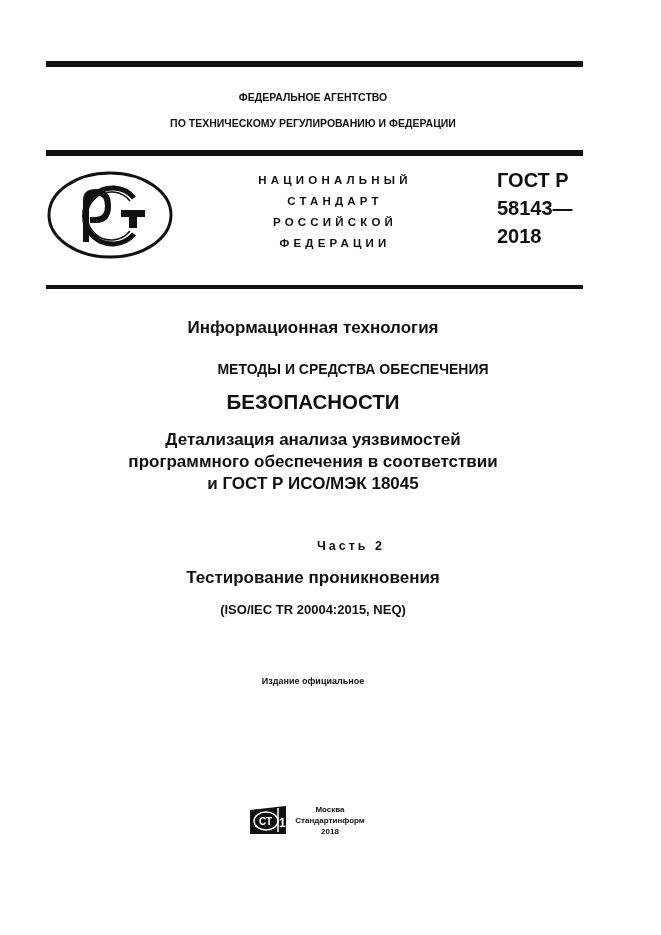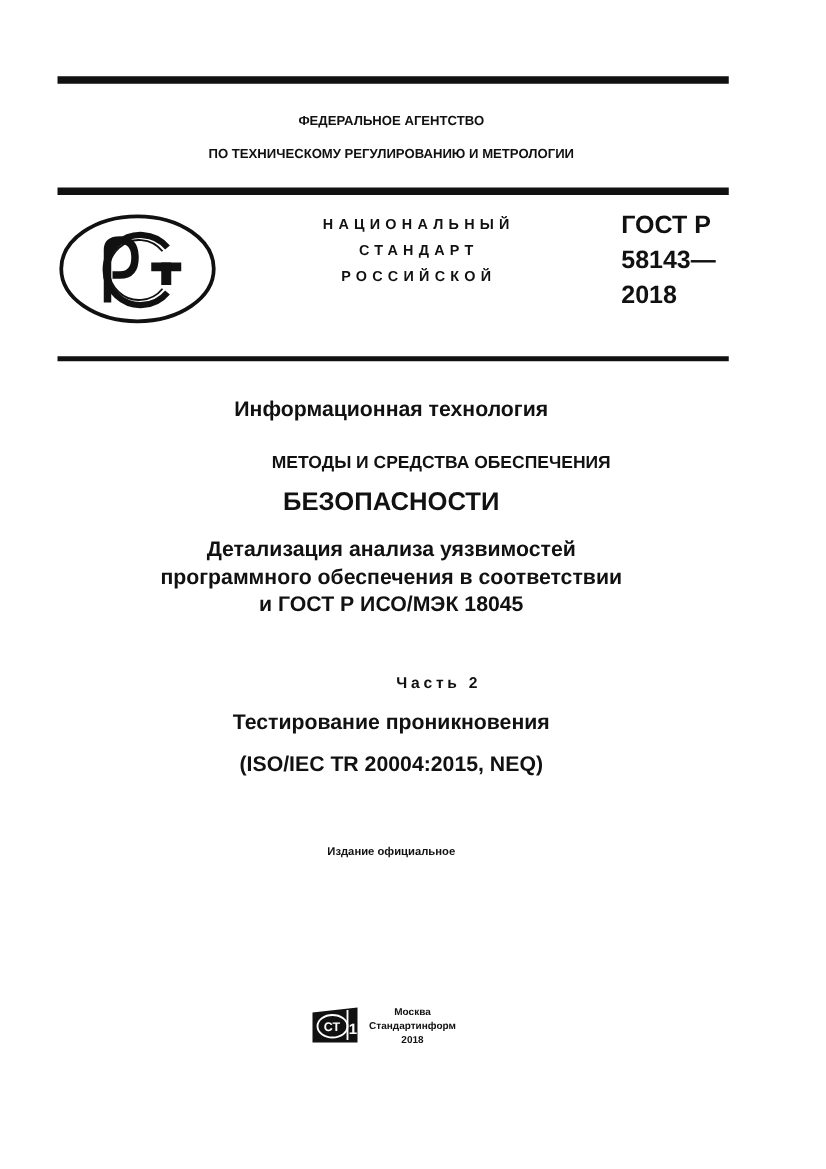--- a/index.html
+++ b/index.html
@@ -16,21 +16,21 @@
   .pub-logo { position: absolute; left: 248px; top: 804px; }
   .pub-text { position: absolute; left: 290px; top: 804px; width: 80px; text-align: center;
               font-size: 8px; font-weight: bold; line-height: 11px; }
 </style>
 </head>
 <body>
 
 <div class="rule" style="top:61px;height:6px;"></div>
 
 <div class="center agency" style="top:91px;">ФЕДЕРАЛЬНОЕ АГЕНТСТВО</div>
-<div class="center agency" style="top:117px;">ПО ТЕХНИЧЕСКОМУ РЕГУЛИРОВАНИЮ И МЕТРОЛОГИИ</div>
+<div class="center agency" style="top:117px;">ПО ТЕХНИЧЕСКОМУ РЕГУЛИРОВАНИЮ И ФЕДЕРАЦИИ</div>
 
 <div class="rule" style="top:150px;height:6px;"></div>
 
 <div class="logo">
   <svg width="128" height="90" viewBox="0 0 128 90">
     <ellipse cx="64" cy="45" rx="61" ry="42" fill="none" stroke="#111" stroke-width="3"></ellipse>
 
     <path d="M88 28 A 28 28 0 1 0 88 64" fill="none" stroke="#111" stroke-width="5"></path>
     <path d="M84 31 A 24 24 0 1 0 84 61" fill="none" stroke="#111" stroke-width="1.5"></path>
 
@@ -38,20 +38,21 @@
 
     <rect x="75" y="40" width="24" height="7" fill="#111"></rect>
     <rect x="83" y="40" width="8" height="18" fill="#111"></rect>
   </svg>
 </div>
 
 <div class="natstd" style="top:170px;">
   <div>НАЦИОНАЛЬНЫЙ</div>
   <div>СТАНДАРТ</div>
   <div>РОССИЙСКОЙ</div>
+  <div>ФЕДЕРАЦИИ</div>
 </div>
 
 <div class="gost" style="top:166px;">
   <div>ГОСТ Р</div>
   <div>58143—</div>
   <div>2018</div>
 </div>
 
 <div class="rule" style="top:285px;height:4px;"></div>
 
@@ -60,21 +61,21 @@
 <div class="center b" style="top:390px;font-size:20.5px;">БЕЗОПАСНОСТИ</div>
 
 <div class="center b" style="top:429px;font-size:17px;line-height:22px;">
   <div>Детализация анализа уязвимостей</div>
   <div>программного обеспечения в соответствии</div>
   <div>и ГОСТ Р ИСО/МЭК 18045</div>
 </div>
 
 <div class="center b" style="top:539px;font-size:12.5px;letter-spacing:3px;padding-left:38px;">Часть 2</div>
 <div class="center b" style="top:568px;font-size:17px;">Тестирование проникновения</div>
-<div class="center b" style="top:602px;font-size:17px;">(ISO/IEC TR 20004:2015, NEQ)</div>
+<div class="center b" style="top:602px;font-size:13px;">(ISO/IEC TR 20004:2015, NEQ)</div>
 
 <div class="center b" style="top:676px;font-size:9px;">Издание официальное</div>
 
 <div class="pub-logo">
   <svg width="40" height="32" viewBox="0 0 40 32">
     <path d="M2 6 L38 2 L38 30 L2 30 Z" fill="#111"></path>
     <path d="M30 4 L30 28" stroke="#fff" stroke-width="1.5"></path>
     <ellipse cx="18" cy="17" rx="12" ry="9" fill="none" stroke="#fff" stroke-width="1.5"></ellipse>
     <text x="11" y="21" font-size="10" font-weight="bold" fill="#fff" font-family="Liberation Sans, sans-serif">СТ</text>
     <text x="31" y="23" font-size="12" font-weight="bold" fill="#fff" font-family="Liberation Sans, sans-serif">1</text>

